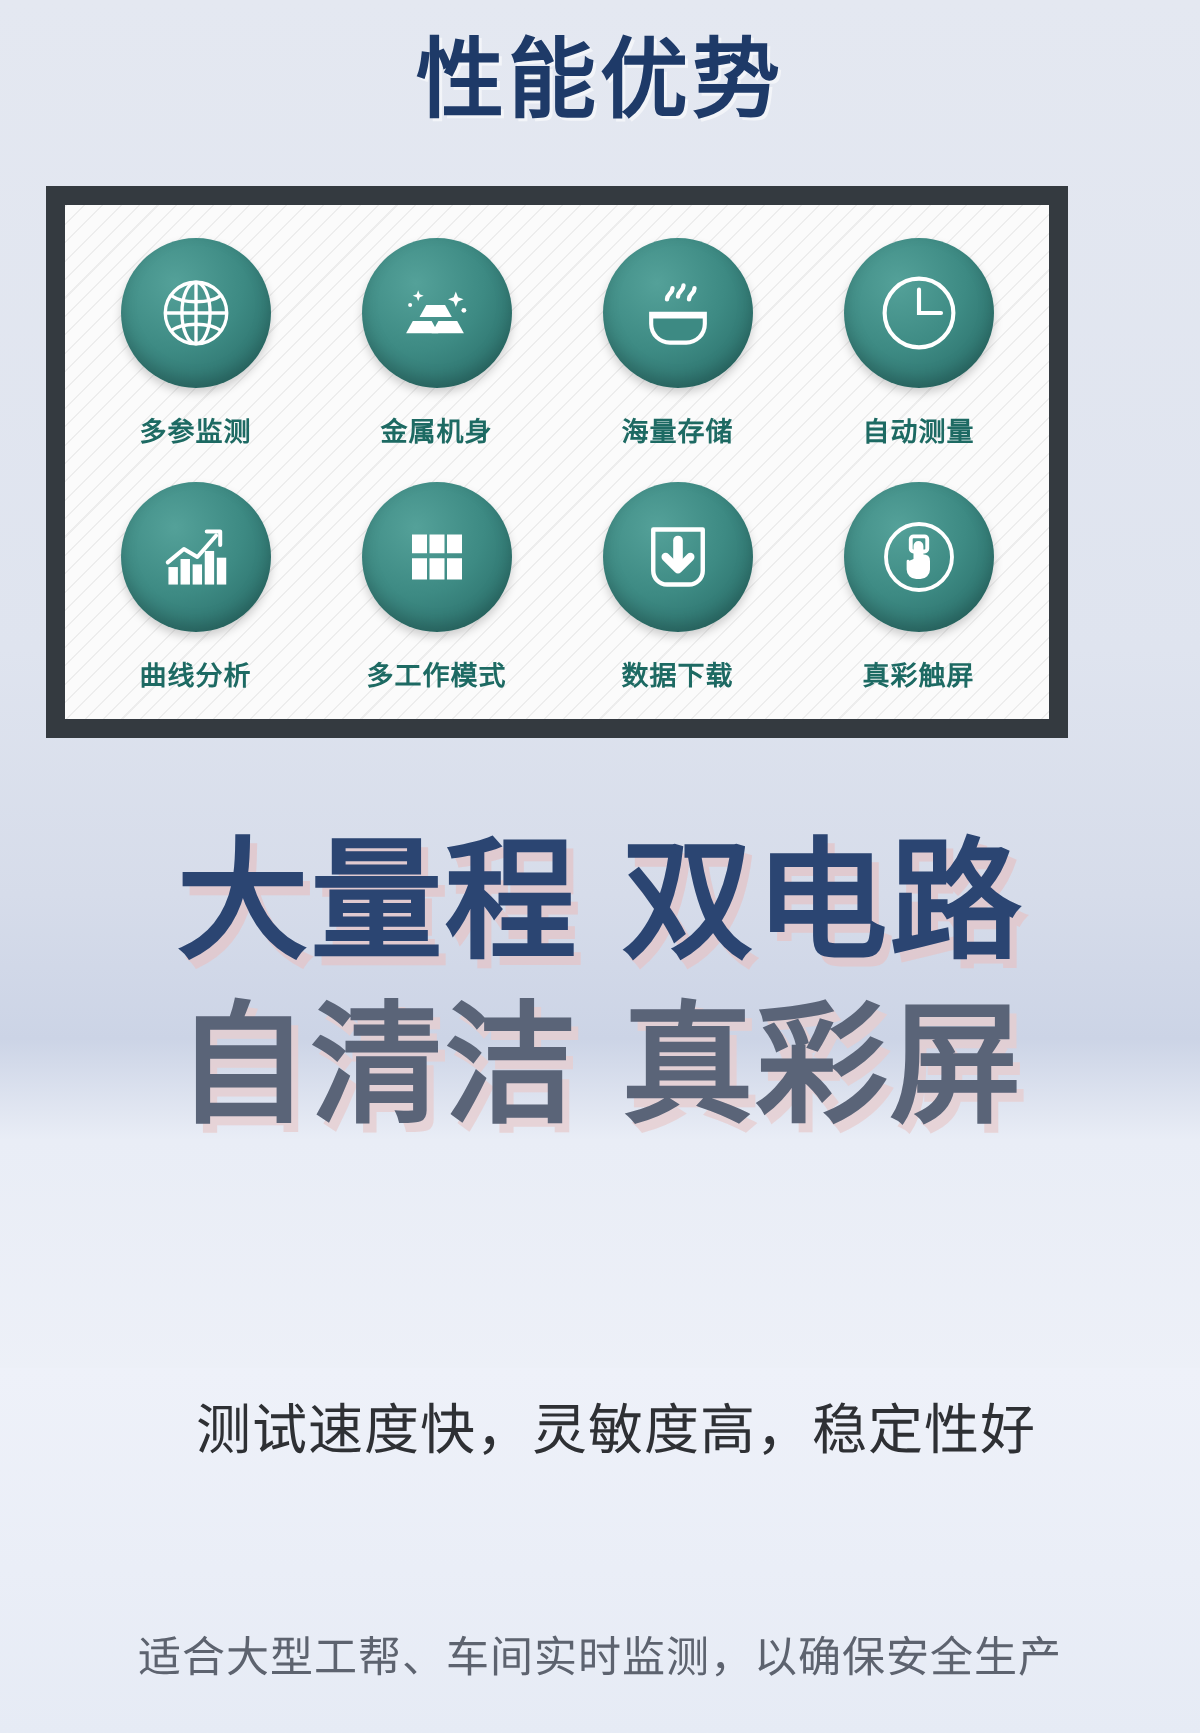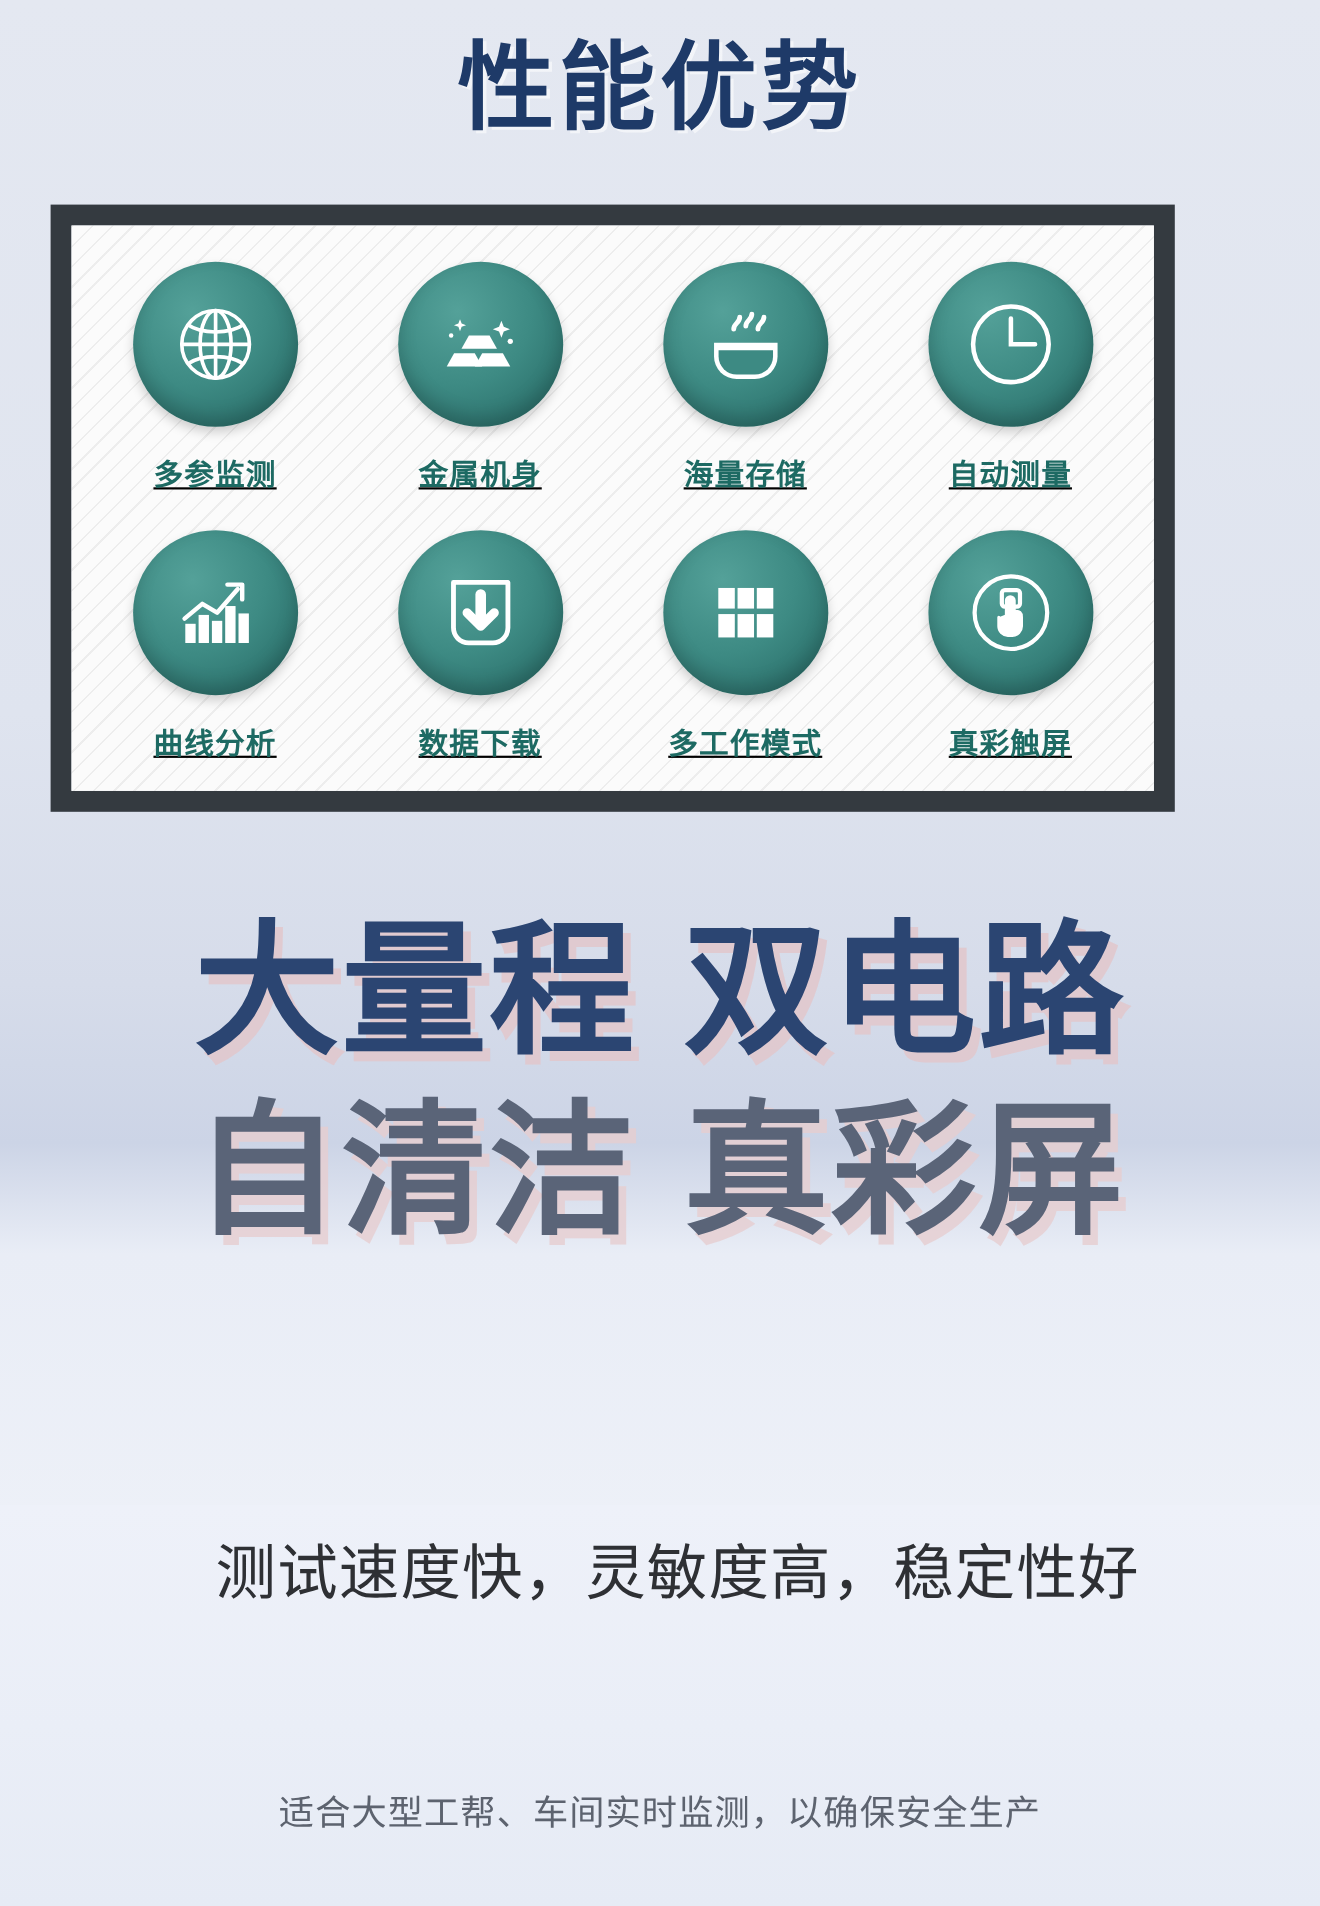--- a/index.html
+++ b/index.html
@@ -45,21 +45,20 @@
         rgba(0,0,0,0.055) 0px, rgba(0,0,0,0.055) 1.5px,
         rgba(0,0,0,0) 1.5px, rgba(0,0,0,0) 13px);
     display:flex;flex-direction:column;
     justify-content:space-around;
     padding:16px 10px 10px;
     box-sizing:border-box;
   }
   .icon-row{
     display:flex;justify-content:space-around;align-items:flex-end;
     width:100%;
-    text-decoration:underline;
   }
   .icon-cell{
     width:212px;display:flex;flex-direction:column;align-items:center;
   }
   .bubble{
     width:150px;height:150px;border-radius:50%;
     background:radial-gradient(circle at 36% 30%, #54a199 0%, #3d8a83 48%, #236460 100%);
     box-shadow:0 5px 10px rgba(0,0,0,0.18), inset 0 -8px 16px rgba(0,0,0,0.18);
     display:flex;align-items:center;justify-content:center;
     position:relative;
@@ -105,21 +104,21 @@
     font-size:55px;line-height:1.18;
     letter-spacing:1px;
     font-family:"DejaVu Sans","Liberation Sans",sans-serif;
   }
   .desc.l1{top:1398px;}
   .desc.l2{top:1468px;}
 
   .subnote{
     position:absolute;left:0;top:1622px;width:1200px;text-align:center;
     color:#5d636f;
-    font-size:32px;letter-spacing:1px;
+    font-size:43px;letter-spacing:1px;
     font-family:"DejaVu Sans","Liberation Sans",sans-serif;
   }
 </style>
 </head>
 <body>
 
 <div id="page">
 
   <div class="title-wrap">
     <span class="title">性能优势</span>
@@ -196,45 +195,45 @@
               <rect x="48" y="33" width="6" height="19"></rect>
               <path d="M11 36 L23 26 L33 32 L47 16" fill="none" stroke-width="3" stroke-linecap="round" stroke-linejoin="round"></path>
               <path d="M40 13 h10 v10" fill="none" stroke-width="3" stroke-linecap="round" stroke-linejoin="round"></path>
             </svg>
           </div>
           <div class="icon-label">曲线分析</div>
         </div>
 
         <div class="icon-cell">
           <div class="bubble">
-            <svg width="88" height="88" viewBox="0 0 64 64" fill="none" stroke="#ffffff" stroke-width="3.2" stroke-linecap="round" stroke-linejoin="round">
-              <path d="M14 12 h36 v30 a10 10 0 0 1 -10 10 h-16 a10 10 0 0 1 -10 -10 z"></path>
-              <path d="M32 20 V38" stroke-width="7"></path>
-              <path d="M23 32 L32 41 L41 32" stroke-width="6"></path>
-            </svg>
-          </div>
-          <div class="icon-label">数据下载</div>
-        </div>
-
-        <div class="icon-cell">
-          <div class="bubble">
             <svg width="80" height="80" viewBox="0 0 64 64" fill="#ffffff">
               <rect x="12" y="14" width="12" height="15"></rect>
               <rect x="26" y="14" width="12" height="15"></rect>
               <rect x="40" y="14" width="12" height="15"></rect>
               <rect x="12" y="33" width="12" height="17"></rect>
               <rect x="26" y="33" width="12" height="17"></rect>
               <rect x="40" y="33" width="12" height="17"></rect>
             </svg>
           </div>
           <div class="icon-label">多工作模式</div>
         </div>
 
         <div class="icon-cell">
           <div class="bubble">
+            <svg width="88" height="88" viewBox="0 0 64 64" fill="none" stroke="#ffffff" stroke-width="3.2" stroke-linecap="round" stroke-linejoin="round">
+              <path d="M14 12 h36 v30 a10 10 0 0 1 -10 10 h-16 a10 10 0 0 1 -10 -10 z"></path>
+              <path d="M32 20 V38" stroke-width="7"></path>
+              <path d="M23 32 L32 41 L41 32" stroke-width="6"></path>
+            </svg>
+          </div>
+          <div class="icon-label">数据下载</div>
+        </div>
+
+        <div class="icon-cell">
+          <div class="bubble">
             <svg width="88" height="88" viewBox="0 0 64 64" fill="none" stroke="#ffffff" stroke-width="2.8" stroke-linecap="round" stroke-linejoin="round">
               <circle cx="32" cy="32" r="24"></circle>
               <rect x="26" y="17" width="12" height="11" rx="2"></rect>
               <path d="M29 34 V24 a2.6 2.6 0 0 1 5.2 0 v9" fill="#ffffff" stroke="#ffffff" stroke-width="2"></path>
               <path d="M34 31 c4 0 5 1 5 4 v6 a6 6 0 0 1 -6 6 h-3 a6 6 0 0 1 -6 -6 v-6" fill="#ffffff" stroke="#ffffff" stroke-width="2"></path>
             </svg>
           </div>
           <div class="icon-label">真彩触屏</div>
         </div>
 

